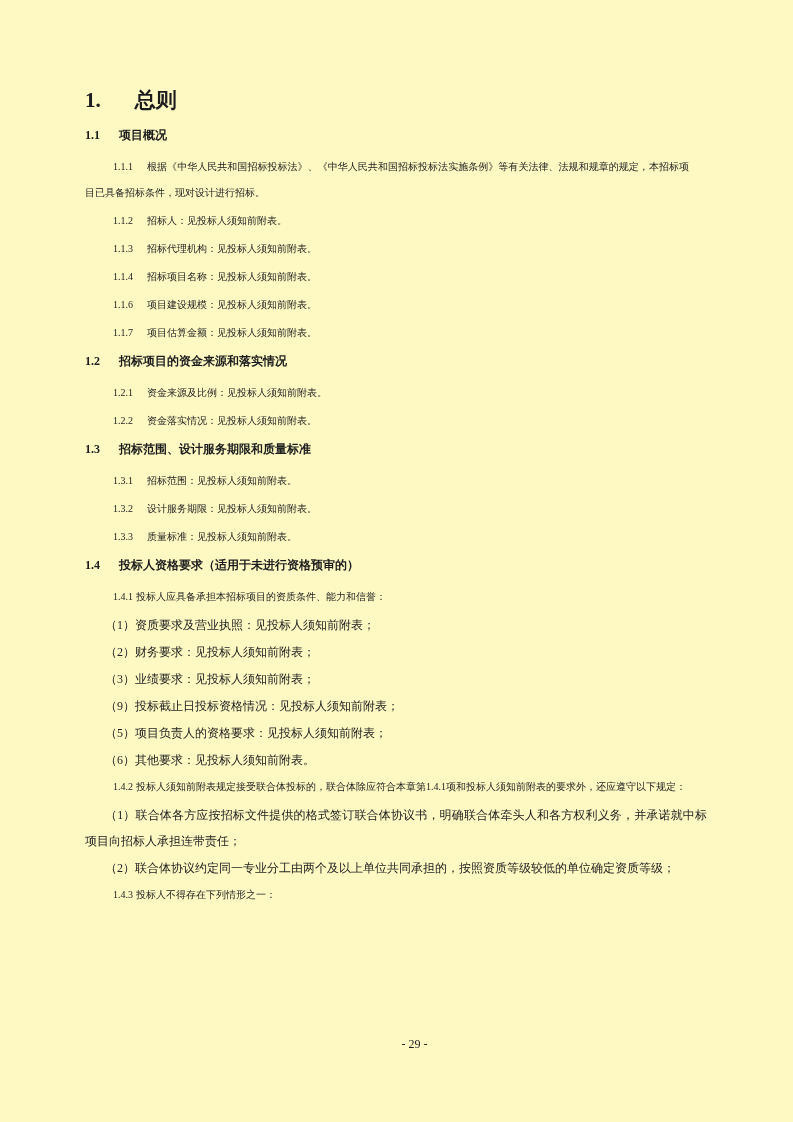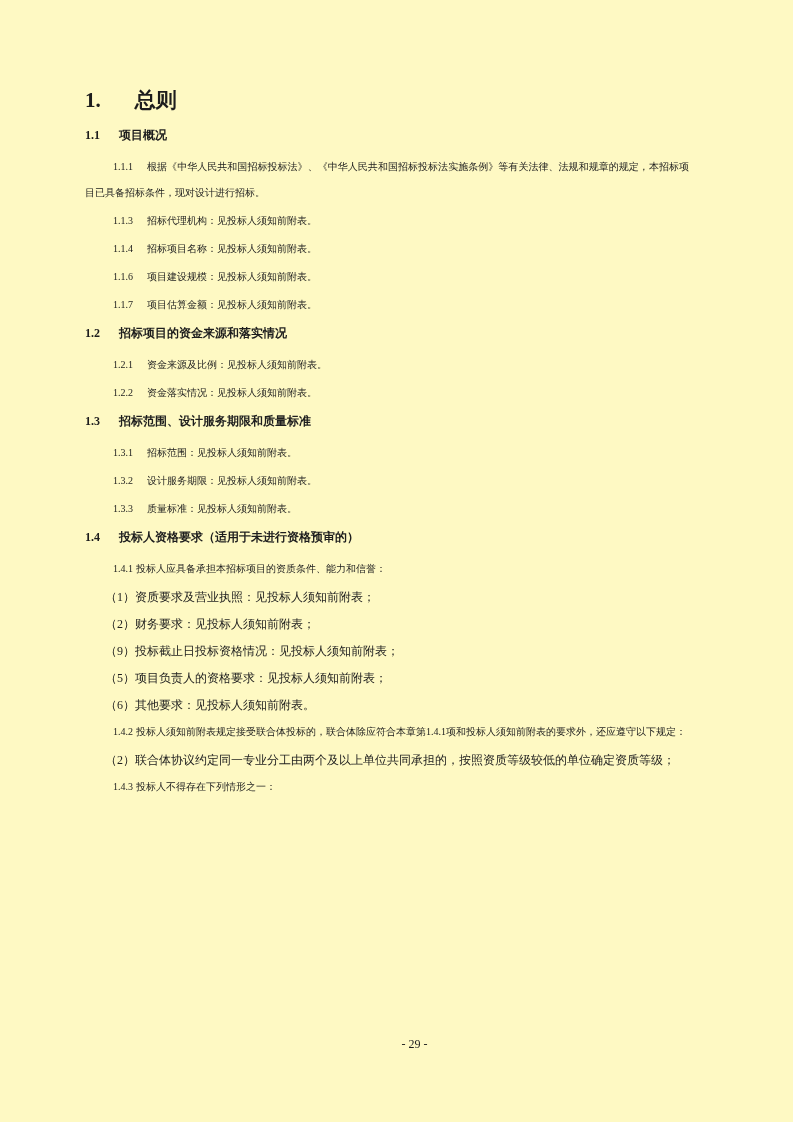--- a/index.html
+++ b/index.html
@@ -61,20 +61,21 @@
 
 <div class="page">
   <div class="content">
 
     <h1 class="chapter"><span class="cnum">1.</span><span>总则</span></h1>
 
     <h2 class="h2"><span class="n2">1.1</span><span>项目概况</span></h2>
 
     <p class="p tight"><span class="n">1.1.1</span><span>根据《中华人民共和国招标投标法》、《中华人民共和国招标投标法实施条例》等有关法律、法规和规章的规定，本招标项目已具备招标条件，现对设计进行招标。</span></p>
 
+    <p class="p"><span class="n">1.1.2</span><span>招标人：见投标人须知前附表。</span></p>
 
     <p class="p"><span class="n">1.1.3</span><span>招标代理机构：见投标人须知前附表。</span></p>
 
     <p class="p"><span class="n">1.1.4</span><span>招标项目名称：见投标人须知前附表。</span></p>
 
 
     <p class="p"><span class="n">1.1.6</span><span>项目建设规模：见投标人须知前附表。</span></p>
 
     <p class="p"><span class="n">1.1.7</span><span>项目估算金额：见投标人须知前附表。</span></p>
 
@@ -91,26 +92,28 @@
     <p class="p"><span class="n">1.3.2</span><span>设计服务期限：见投标人须知前附表。</span></p>
 
     <p class="p"><span class="n">1.3.3</span><span>质量标准：见投标人须知前附表。</span></p>
 
     <h2 class="h2"><span class="n2">1.4</span><span>投标人资格要求（适用于未进行资格预审的）</span></h2>
 
     <p class="p"><span class="n g1">1.4.1</span><span>投标人应具备承担本招标项目的资质条件、能力和信誉：</span></p>
 
     <p class="sub"><span>（1）资质要求及营业执照：见投标人须知前附表；</span></p>
     <p class="sub"><span>（2）财务要求：见投标人须知前附表；</span></p>
+    <p class="sub"><span>（3）业绩要求：见投标人须知前附表；</span></p>
     <p class="sub"><span>（9）投标截止日投标资格情况：见投标人须知前附表；</span></p>
     <p class="sub"><span>（5）项目负责人的资格要求：见投标人须知前附表；</span></p>
     <p class="sub"><span>（6）其他要求：见投标人须知前附表。</span></p>
 
     <p class="p"><span class="n g1">1.4.2</span><span>投标人须知前附表规定接受联合体投标的，联合体除应符合本章第1.4.1项和投标人须知前附表的要求外，还应遵守以下规定：</span></p>
 
+    <p class="sub"><span>（1）联合体各方应按招标文件提供的格式签订联合体协议书，明确联合体牵头人和各方权利义务，并承诺就中标项目向招标人承担连带责任；</span></p>
     <p class="sub"><span>（2）联合体协议约定同一专业分工由两个及以上单位共同承担的，按照资质等级较低的单位确定资质等级；</span></p>
 
     <p class="p"><span class="n g1">1.4.3</span><span>投标人不得存在下列情形之一：</span></p>
 
   </div>
 
   <div class="footer">- 29 -</div>
 </div>
 
 </body></html>

